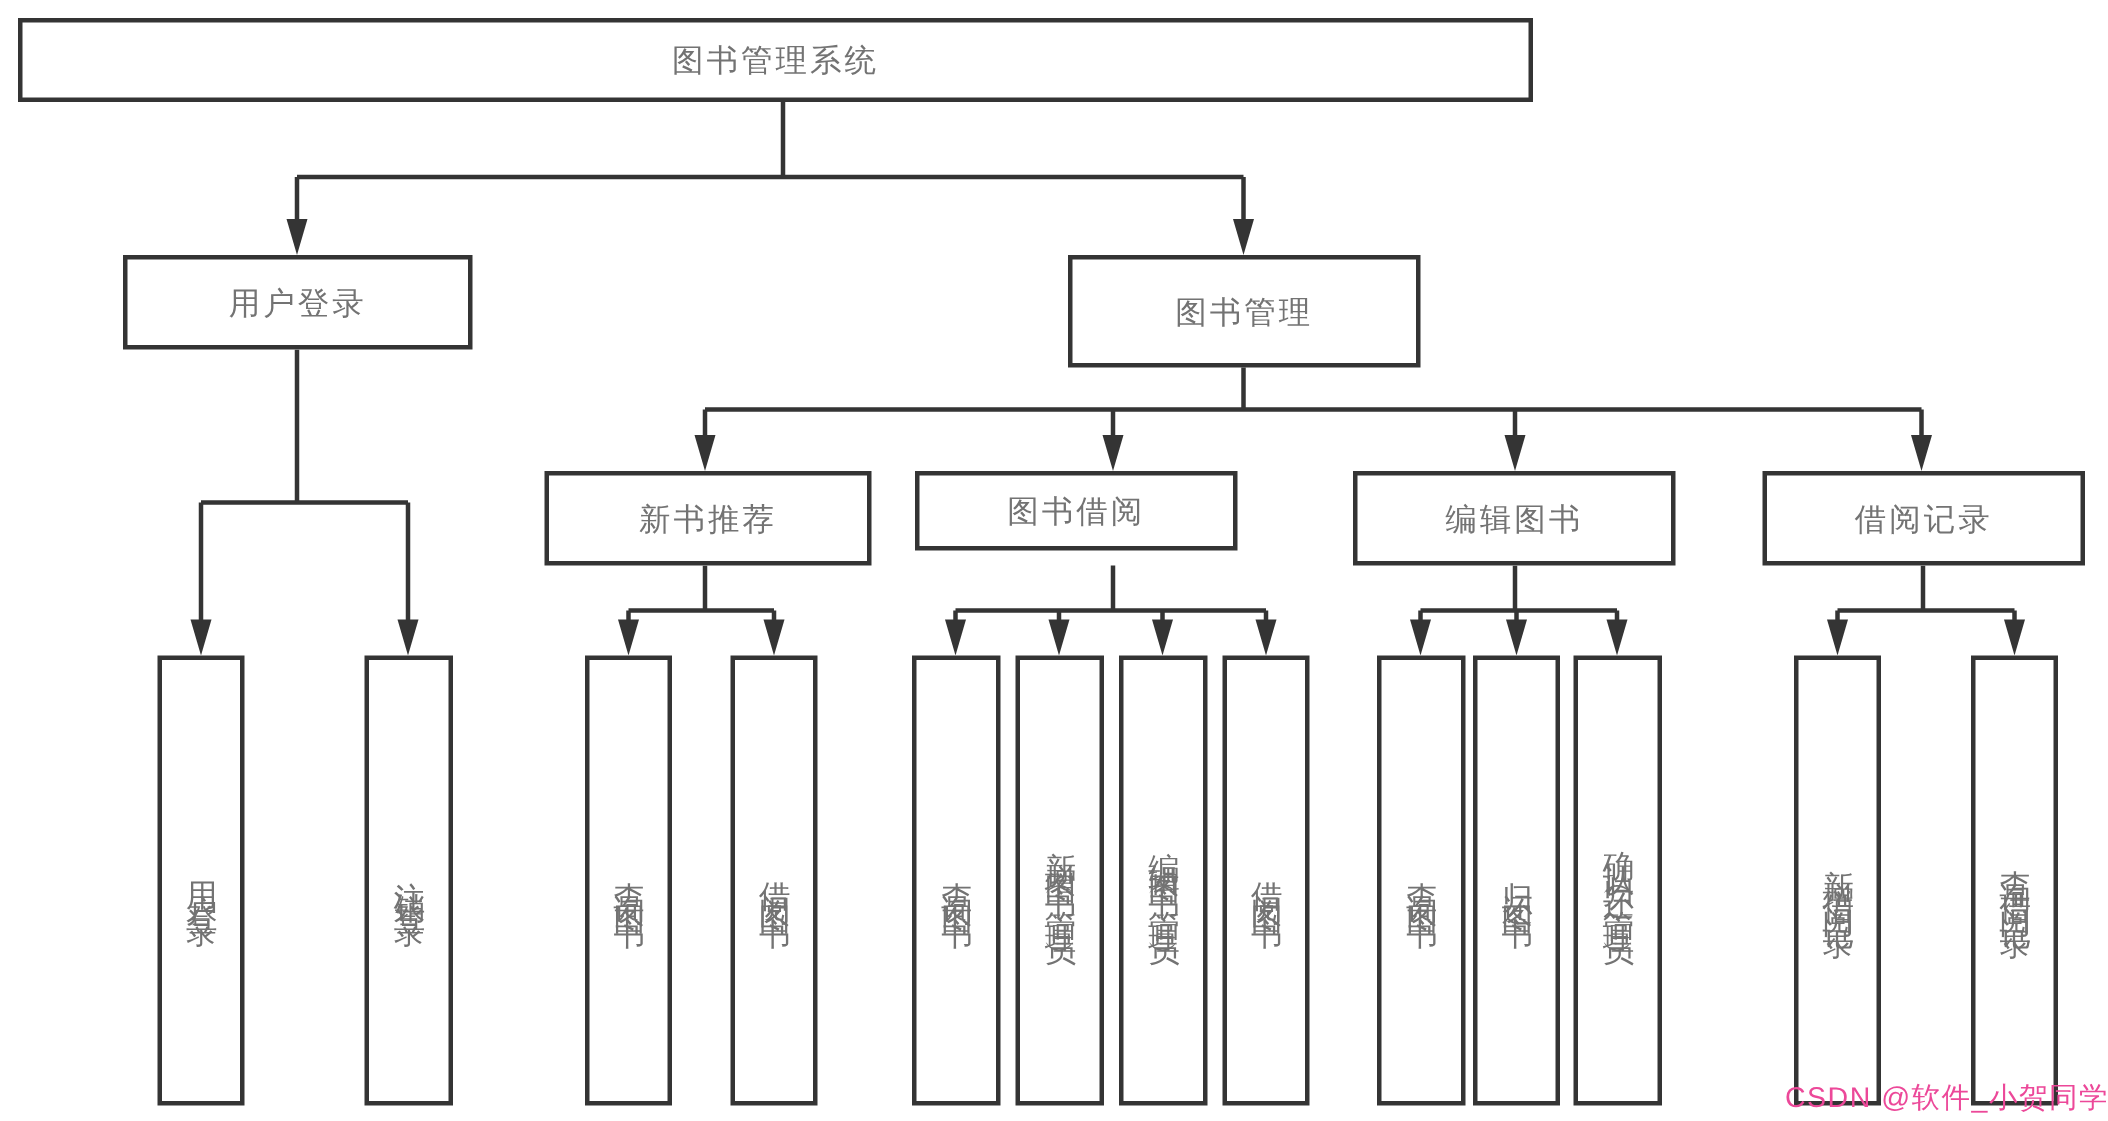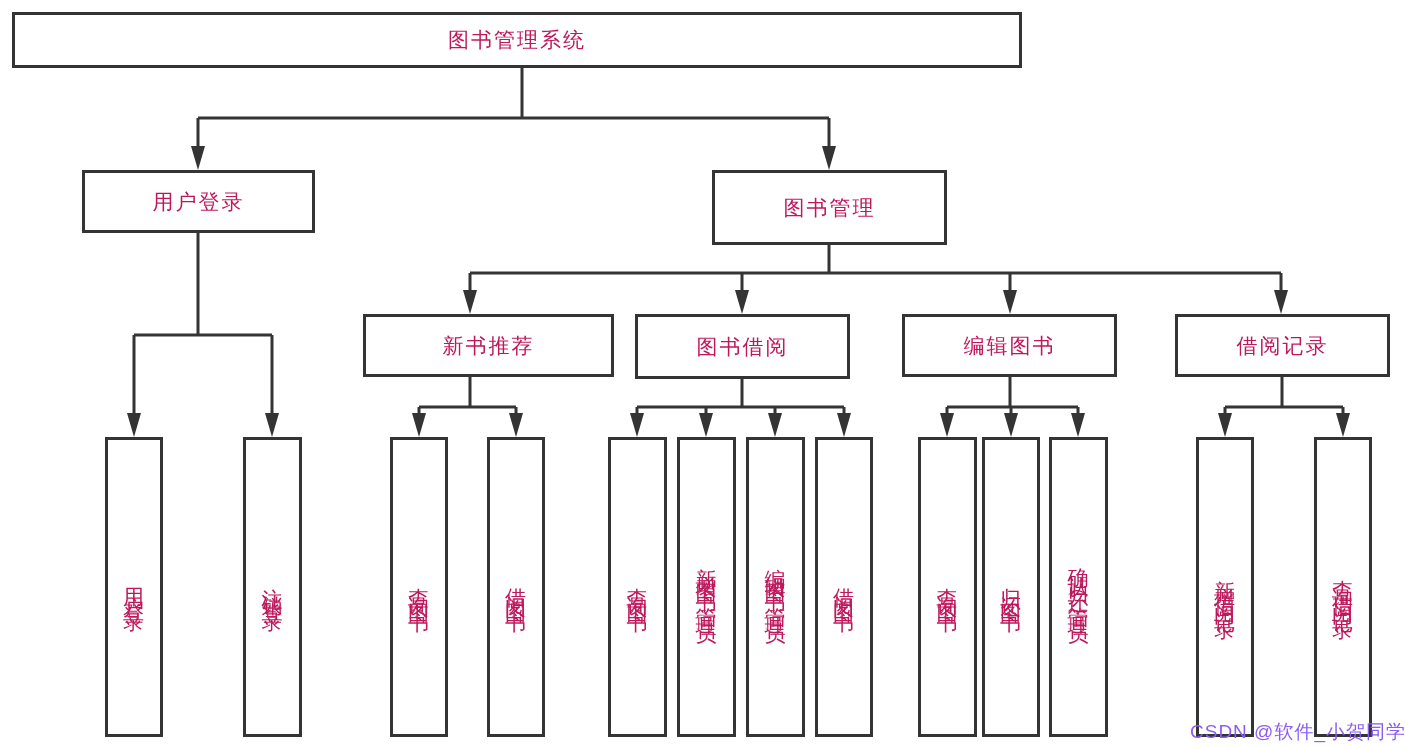--- a/index.html
+++ b/index.html
@@ -8,34 +8,34 @@
     width:1405px;height:747px;
     background:#fff;
     font-family:"Liberation Sans",sans-serif;
     overflow:hidden;
   }
   .wires{position:absolute;left:0;top:0;width:1405px;height:747px;}
   .node{
     position:absolute;box-sizing:border-box;
     border:3px solid #343434;background:#fff;
     display:flex;align-items:center;justify-content:center;
-    color:#be185d;
+    color:#737373;
   }
   .h-node{font-size:21px;letter-spacing:2px;white-space:nowrap;}
   .v-node span{
     writing-mode:vertical-rl;
     text-orientation:mixed;
     font-size:21px;
     letter-spacing:8px;
     line-height:1.1;
     white-space:nowrap;
   }
   .watermark{
     position:absolute;
-    color:#8b5cf6;
+    color:#ec4899;
     font-size:19px;
     letter-spacing:1px;
     white-space:nowrap;
   }
 </style>
 </head>
 <body>
 
 <div class="canvas">
 
@@ -80,24 +80,24 @@
     <span>图书管理系统</span>
   </div>
 
   <div class="node h-node" style="left:82px;top:170px;width:233px;height:63px">
     <span>用户登录</span>
   </div>
   <div class="node h-node" style="left:712px;top:170px;width:235px;height:75px">
     <span>图书管理</span>
   </div>
 
-  <div class="node h-node" style="left:363px;top:314px;width:251px;height:63px">
+  <div class="node h-node" style="left:363px;top:314px;width:218px;height:63px">
     <span>新书推荐</span>
   </div>
-  <div class="node h-node" style="left:635px;top:314px;width:215px;height:65px">
+  <div class="node h-node" style="left:610px;top:314px;width:215px;height:53px">
     <span>图书借阅</span>
   </div>
   <div class="node h-node" style="left:902px;top:314px;width:215px;height:63px">
     <span>编辑图书</span>
   </div>
   <div class="node h-node" style="left:1175px;top:314px;width:215px;height:63px">
     <span>借阅记录</span>
   </div>
 
   <div class="node v-node" style="left:105px;top:437px;width:58px;height:300px">

